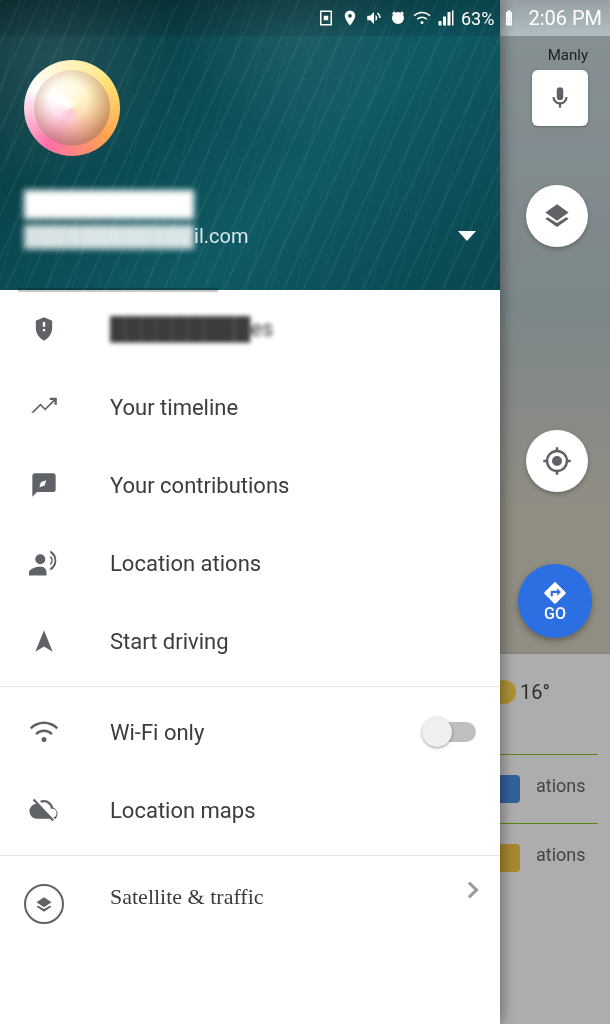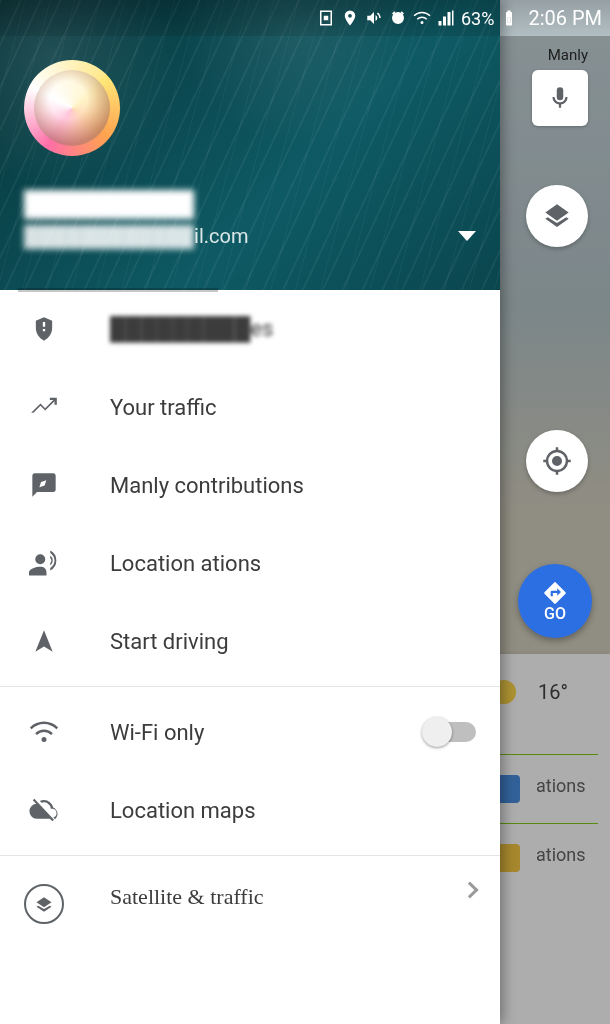--- a/index.html
+++ b/index.html
@@ -124,21 +124,21 @@
       width: 130px;
       height: 370px;
       background: #fff;
       z-index: 3;
       box-shadow: -2px 0 4px rgba(0,0,0,0.1);
       padding: 14px 12px;
     }
     .weather {
       display: flex;
       align-items: center;
-      gap: 22px;
+      gap: 4px;
       font-size: 20px;
       color: #444;
       margin-top: 12px;
     }
     .sun {
       width: 24px;
       height: 24px;
       border-radius: 50%;
       background: radial-gradient(circle, #ffd84d 60%, #f7c22a 100%);
     }
@@ -378,30 +378,30 @@
       </div>
       <span class="menu-label" style="filter:blur(2px)">█████████es</span>
     </div>
 
     <div class="menu-item">
       <div class="menu-icon-box">
         <svg width="28" height="28" viewBox="0 0 24 24">
             <path d="M3 17l6-6 4 4 8-8v3h2V4h-6v2h3l-7 7-4-4-8 8z"></path>
           </svg>
       </div>
-      <span class="menu-label">Your traffic</span>
+      <span class="menu-label">Your timeline</span>
     </div>
 
     <div class="menu-item">
       <div class="menu-icon-box">
         <svg width="28" height="28" viewBox="0 0 24 24">
             <path d="M20 2H4a2 2 0 0 0-2 2v18l4-4h14a2 2 0 0 0 2-2V4a2 2 0 0 0-2-2zM8 14l1.5-4.5L14 8l-1.5 4.5z"></path>
           </svg>
       </div>
-      <span class="menu-label">Manly contributions</span>
+      <span class="menu-label">Your contributions</span>
     </div>
 
     <div class="menu-item">
       <div class="menu-icon-box">
         <svg width="30" height="30" viewBox="0 0 24 24">
             <path d="M9 13a4 4 0 1 0-4-4 4 4 0 0 0 4 4zm0 2c-3 0-9 1.5-9 4.5V22h14v-2.5C14 16.5 12 15 9 15zm8-9a5 5 0 0 1 0 8v-2a3 3 0 0 0 0-4zm0-4v2a7 7 0 0 1 0 12v2a9 9 0 0 0 0-16z"></path>
           </svg>
       </div>
       <span class="menu-label">Location ations</span>
     </div>

